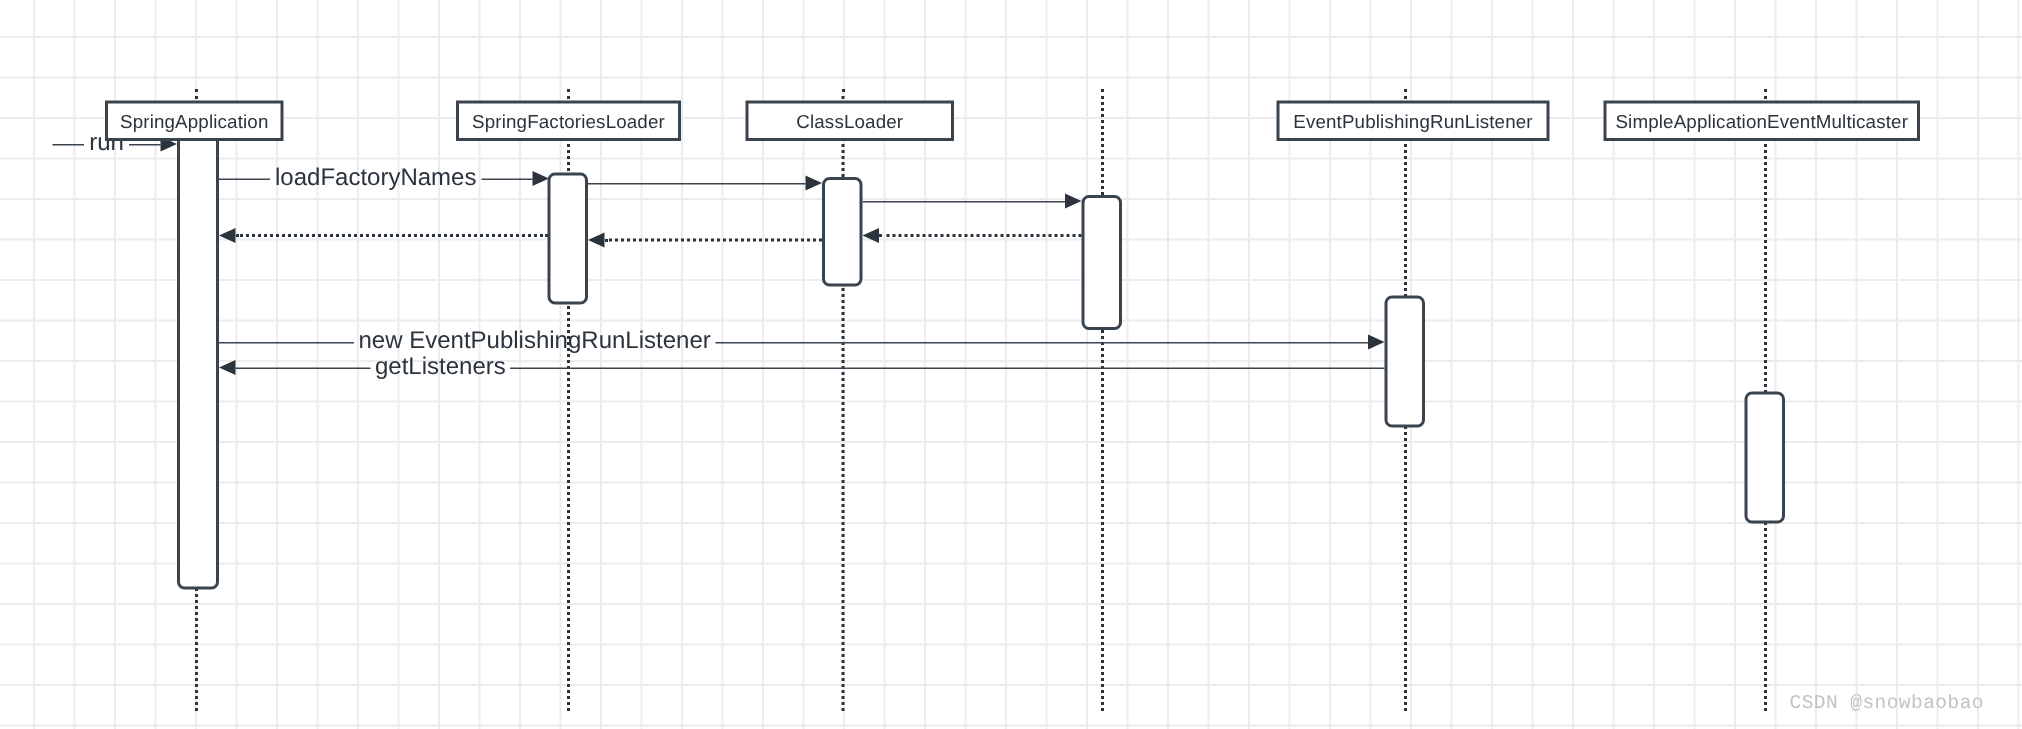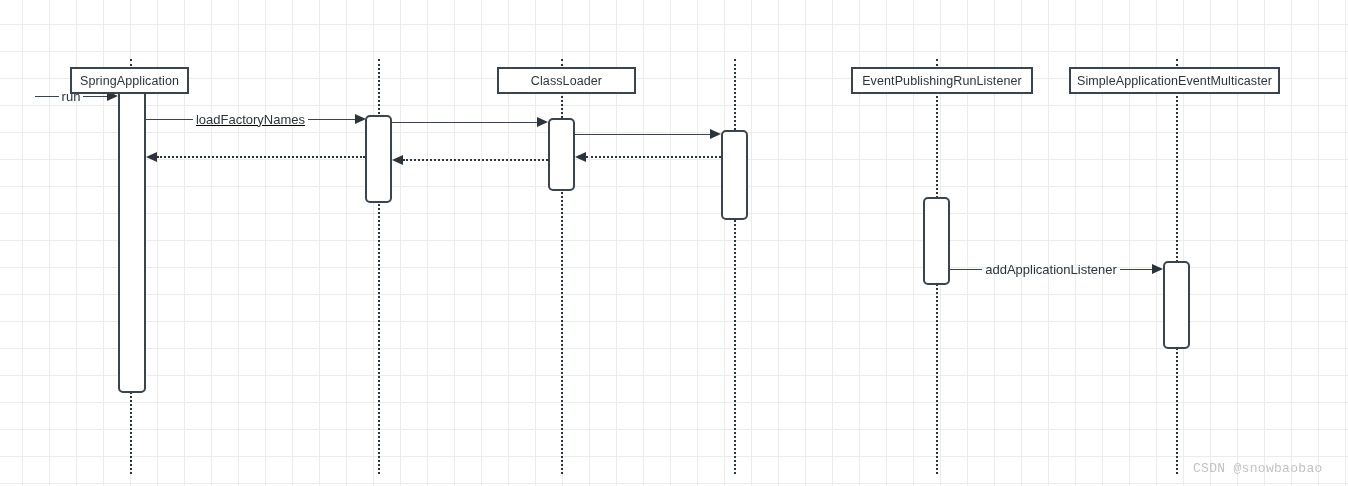--- a/index.html
+++ b/index.html
@@ -64,21 +64,21 @@
   }
   .msg-line {
     flex: 1 1 auto;
     height: 0;
     border-top: 1.6px solid #3a444e;
   }
   .msg-line.dotted {
     border-top: 2px dotted #2b333d;
   }
   .msg-label {
-    font-size: 13px;
+    font-size: 16px;
     color: #2b333d;
     white-space: nowrap;
     padding: 0 3px;
     line-height: 1;
     flex: 0 0 auto;
   }
   .arrow-head {
     flex: 0 0 auto;
     width: 0;
     height: 0;
@@ -112,21 +112,21 @@
     <div class="lifeline" style="left: 561px; top: 59px; height: 415px;"></div>
     <div class="lifeline" style="left: 734px; top: 59px; height: 415px;"></div>
     <div class="lifeline" style="left: 936px; top: 59px; height: 415px;"></div>
     <div class="lifeline" style="left: 1176px; top: 59px; height: 415px;"></div>
     <div class="message" style="left: 35px; top: 88px; width: 83px;">
       <div class="msg-line"></div>
       <span class="msg-label">run</span>
       <div class="msg-line"></div>
       <div class="arrow-head right"></div>
     </div>
-    <div class="message" style="left: 146px; top: 111px; width: 220px; text-decoration: underline;">
+    <div class="message" style="left: 146px; top: 111px; width: 220px;">
       <div class="msg-line"></div>
       <span class="msg-label">loadFactoryNames</span>
       <div class="msg-line"></div>
       <div class="arrow-head right"></div>
     </div>
     <div class="message" style="left: 392px; top: 114px; width: 156px;">
       <div class="msg-line"></div>
       <div class="arrow-head right"></div>
     </div>
     <div class="message" style="left: 575px; top: 126px; width: 146px;">
@@ -138,34 +138,43 @@
       <div class="msg-line dotted"></div>
     </div>
     <div class="message" style="left: 392px; top: 152px; width: 156px;">
       <div class="arrow-head left"></div>
       <div class="msg-line dotted"></div>
     </div>
     <div class="message" style="left: 146px; top: 149px; width: 219px;">
       <div class="arrow-head left"></div>
       <div class="msg-line dotted"></div>
     </div>
-    <div class="message" style="left: 950px; top: 261px; width: 213px;">
-      <div class="msg-line"></div>
-      <span class="msg-label">addApplicationListener</span>
+    <div class="message" style="left: 146px; top: 220px; width: 777px;">
+      <div class="msg-line" style="flex: 0 0 90px;"></div>
+      <span class="msg-label">new EventPublishingRunListener</span>
       <div class="msg-line"></div>
       <div class="arrow-head right"></div>
+    </div>
+    <div class="message" style="left: 146px; top: 237px; width: 777px;">
+      <div class="arrow-head left"></div>
+      <div class="msg-line" style="flex: 0 0 90px;"></div>
+      <span class="msg-label">getListeners</span>
+      <div class="msg-line"></div>
     </div>
     <div class="activation" style="left: 118px; top: 80px; width: 28px; height: 313px;"></div>
     <div class="activation" style="left: 365px; top: 115px; width: 27px; height: 88px;"></div>
     <div class="activation" style="left: 548px; top: 118px; width: 27px; height: 73px;"></div>
     <div class="activation" style="left: 721px; top: 130px; width: 27px; height: 90px;"></div>
     <div class="activation" style="left: 923px; top: 197px; width: 27px; height: 88px;"></div>
     <div class="activation" style="left: 1163px; top: 261px; width: 27px; height: 88px;"></div>
     <div class="participant" style="left: 70px; top: 32px; width: 119px;">
       <span>SpringApplication</span>
+    </div>
+    <div class="participant" style="left: 304px; top: 32px; width: 150px;">
+      <span>SpringFactoriesLoader</span>
     </div>
     <div class="participant" style="left: 497px; top: 32px; width: 139px; text-align: center;">
       <span>ClassLoader</span>
     </div>
     <div class="participant" style="left: 851px; top: 32px; width: 182px;">
       <span>EventPublishingRunListener</span>
     </div>
     <div class="participant" style="left: 1069px; top: 32px; width: 211px;">
       <span>SimpleApplicationEventMulticaster</span>
     </div>

